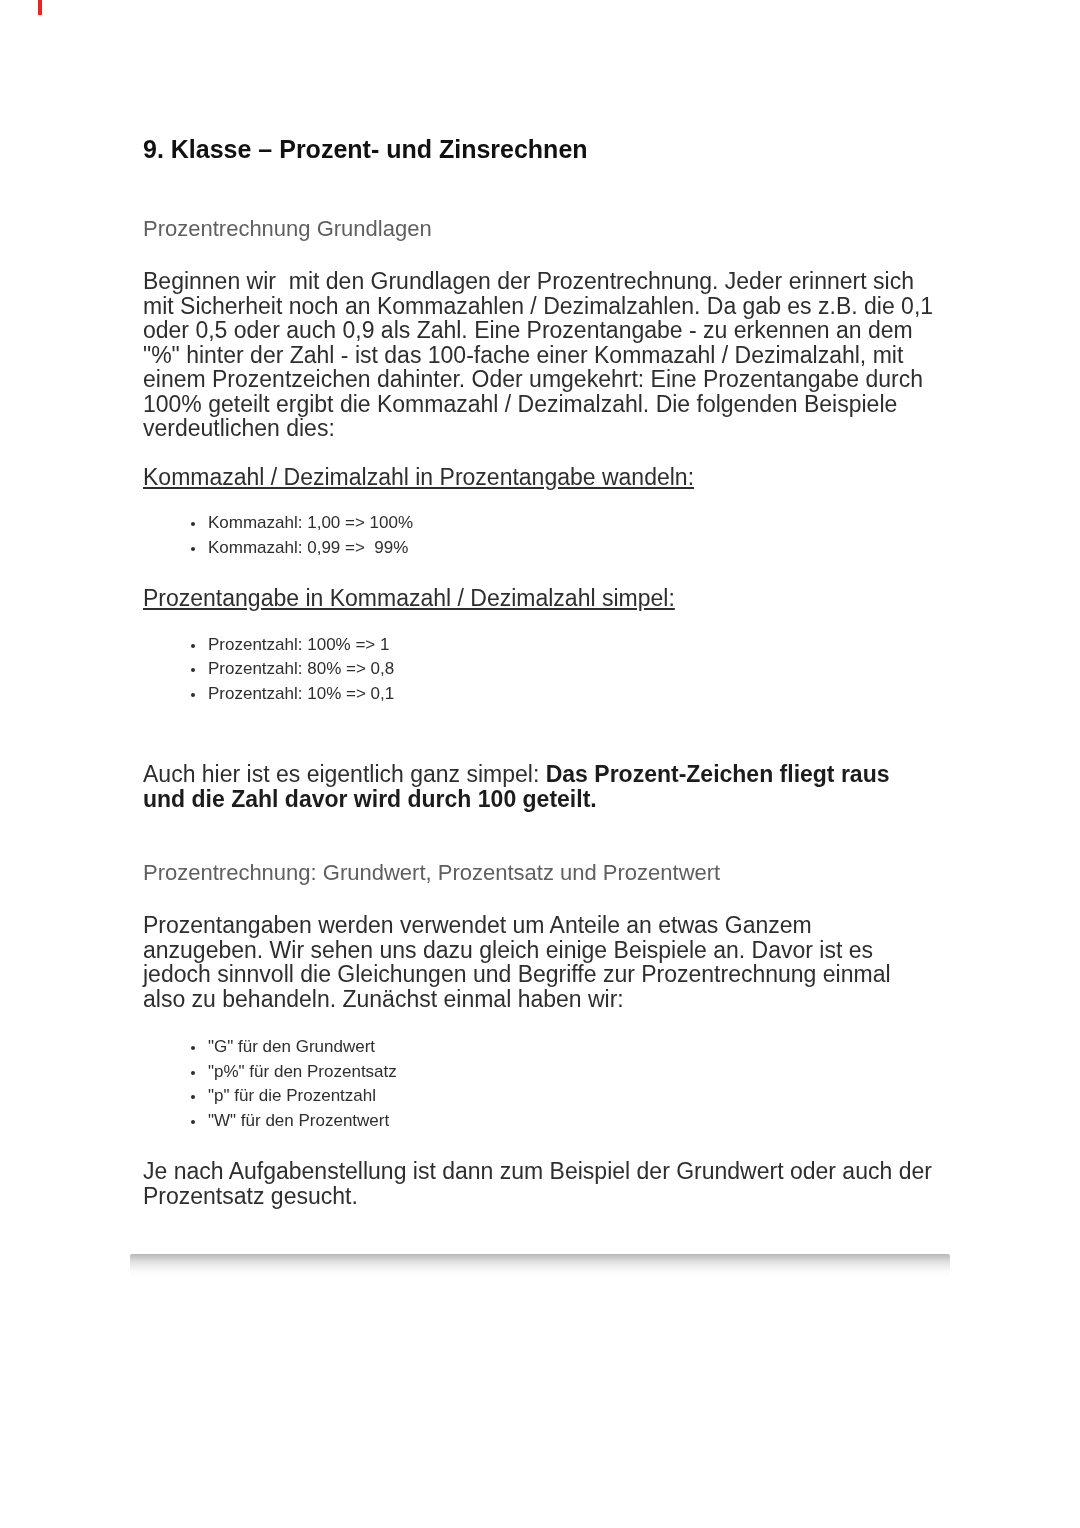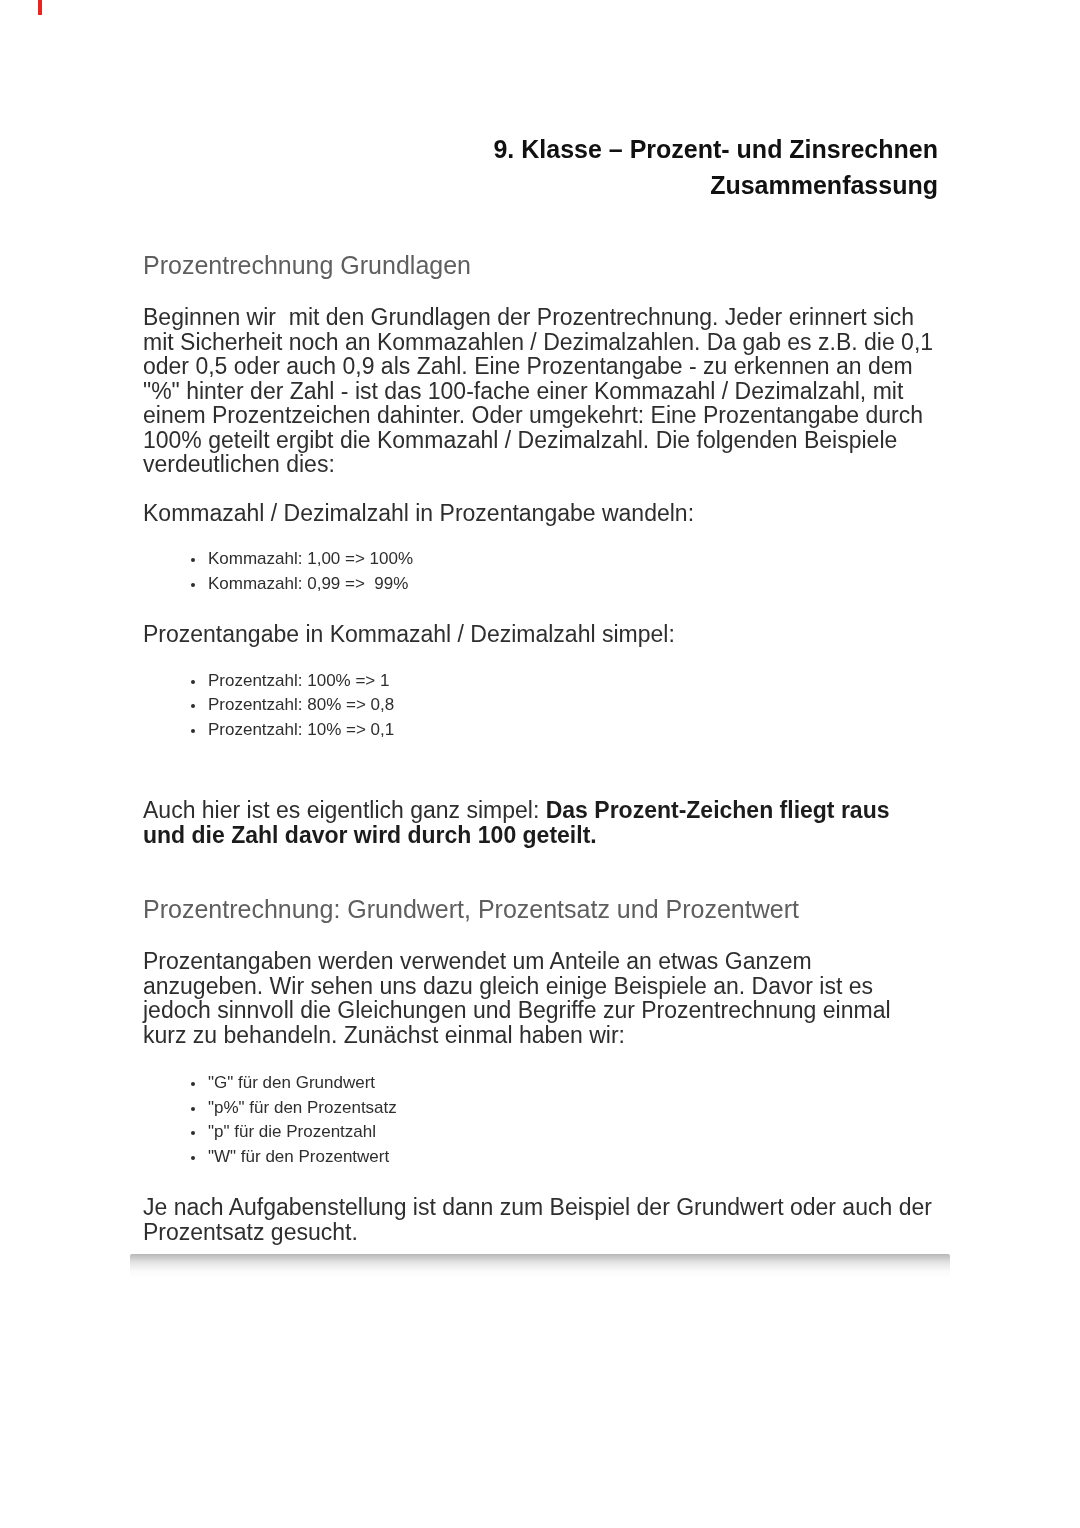--- a/index.html
+++ b/index.html
@@ -28,41 +28,42 @@
     background: #e8261f;
   }
   .content {
     position: absolute;
     left: 143px;
     top: 0;
     width: 795px;
   }
   .doc-title {
     margin-top: 131px;
-    text-align: right;
+    text-align: left;
     font-size: 25px;
     line-height: 36px;
     font-weight: bold;
     color: #111111;
   }
   h2.section-heading {
     margin: 50px 0 28px 0;
-    font-size: 25px;
+    font-size: 22px;
     line-height: 24px;
     font-weight: normal;
     color: #5f5f5f;
   }
   p {
     margin: 0 0 24px 0;
     font-size: 23px;
     line-height: 24.5px;
     white-space: pre-wrap;
   }
   p.label-line {
     margin-bottom: 22px;
+    text-decoration: underline;
   }
   strong.rule-bold {
     color: #1c1c1c;
   }
   ul.doc-list {
     margin: 16px 0 26px 0;
     padding: 0 0 0 63px;
     list-style: disc;
   }
   ul.doc-list li {
@@ -96,21 +97,20 @@
 <body>
 
 <div class="page">
 
   <div class="red-mark"></div>
 
   <div class="content">
 
     <div class="doc-title">
       <div>9. Klasse – Prozent- und Zinsrechnen</div>
-      <div>Zusammenfassung</div>
     </div>
 
     <h2 class="section-heading">Prozentrechnung Grundlagen</h2>
 
     <p>Beginnen wir  mit den Grundlagen der Prozentrechnung. Jeder erinnert sich mit Sicherheit noch an Kommazahlen / Dezimalzahlen. Da gab es z.B. die 0,1 oder 0,5 oder auch 0,9 als Zahl. Eine Prozentangabe - zu erkennen an dem "%" hinter der Zahl - ist das 100-fache einer Kommazahl / Dezimalzahl, mit einem Prozentzeichen dahinter. Oder umgekehrt: Eine Prozentangabe durch 100% geteilt ergibt die Kommazahl / Dezimalzahl. Die folgenden Beispiele verdeutlichen dies:</p>
 
     <p class="label-line">Kommazahl / Dezimalzahl in Prozentangabe wandeln:</p>
 
     <ul class="doc-list">
       <li>Kommazahl: 1,00 =&gt; 100%</li>
@@ -125,21 +125,21 @@
       <li>Prozentzahl: 80% =&gt; 0,8</li>
       <li>Prozentzahl: 10% =&gt; 0,1</li>
     </ul>
 
     <div class="spacer-before-rule2"></div>
 
     <p><span>Auch hier ist es eigentlich ganz simpel: </span><strong class="rule-bold">Das Prozent-Zeichen fliegt raus und die Zahl davor wird durch 100 geteilt.</strong></p>
 
     <h2 class="section-heading">Prozentrechnung: Grundwert, Prozentsatz und Prozentwert</h2>
 
-    <p>Prozentangaben werden verwendet um Anteile an etwas Ganzem anzugeben. Wir sehen uns dazu gleich einige Beispiele an. Davor ist es jedoch sinnvoll die Gleichungen und Begriffe zur Prozentrechnung einmal kurz zu behandeln. Zunächst einmal haben wir:</p>
+    <p>Prozentangaben werden verwendet um Anteile an etwas Ganzem anzugeben. Wir sehen uns dazu gleich einige Beispiele an. Davor ist es jedoch sinnvoll die Gleichungen und Begriffe zur Prozentrechnung einmal also zu behandeln. Zunächst einmal haben wir:</p>
 
     <ul class="doc-list">
       <li>"G" für den Grundwert</li>
       <li>"p%" für den Prozentsatz</li>
       <li>"p" für die Prozentzahl</li>
       <li>"W" für den Prozentwert</li>
     </ul>
 
     <p>Je nach Aufgabenstellung ist dann zum Beispiel der Grundwert oder auch der Prozentsatz gesucht.</p>
 

